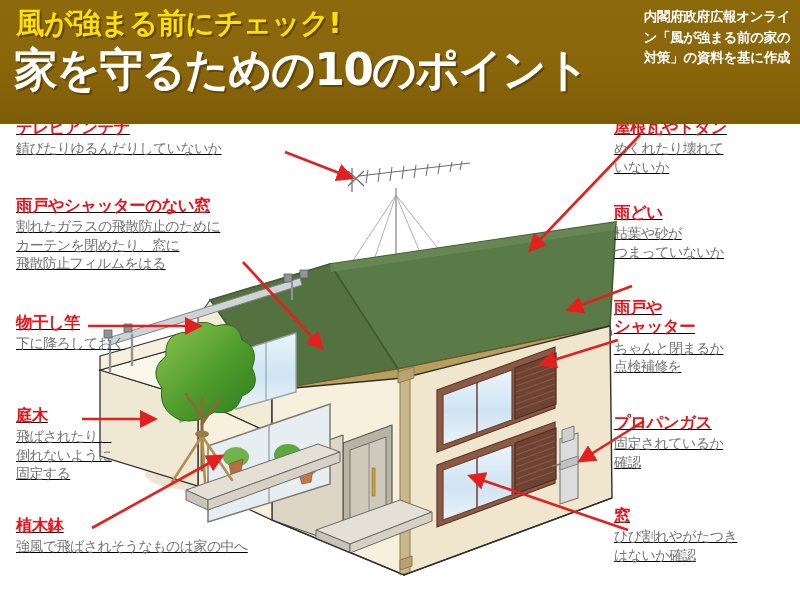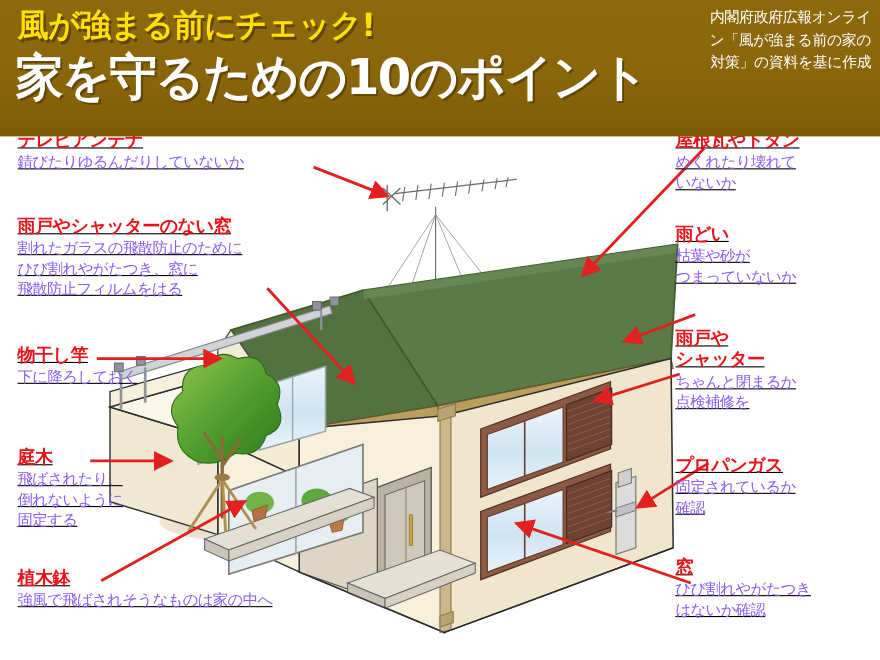--- a/index.html
+++ b/index.html
@@ -29,31 +29,31 @@
     position:absolute; left:14px; top:40px;
     font-size:45px; font-weight:bold; color:#ffffff;
     letter-spacing:-1.5px; white-space:nowrap;
     text-shadow:2px 2px 0 rgba(60,40,0,.5);
     font-family:"DejaVu Sans", sans-serif;
     transform:scaleX(0.97); transform-origin:left center;
   }
   .hdr-source {
     position:absolute; right:8px; top:6px; width:150px;
     font-size:13.5px; line-height:1.52; color:#ffffff;
-    text-align:right; letter-spacing:-0.3px;
+    text-align:center; letter-spacing:-0.3px;font-weight:bold;
   }
 
   
   .callout { position:absolute;text-decoration:underline; }
   .co-title {
     color:#e8121a; font-weight:bold; font-size:16.5px;
     line-height:1.18; letter-spacing:-0.6px; white-space:nowrap;
   }
   .co-body {
-    color:#8b5cf6; font-size:14px; line-height:1.30;
+    color:#737373; font-size:14px; line-height:1.30;
     letter-spacing:-0.6px; margin-top:2px; white-space:nowrap;
   }
   .co-body div { white-space:nowrap; }
 
   
   .layer { position:absolute; left:0; top:0; width:800px; height:600px; }
   .layer.art { z-index:2; }
   .layer.arrows { z-index:5; pointer-events:none; }
   .callout { z-index:7; }
   .header { z-index:9; }
@@ -285,21 +285,21 @@
   <div class="co-title">テレビアンテナ</div>
   <div class="co-body">
     <div>錆びたりゆるんだりしていないか</div>
   </div>
 </div>
 
 <div class="callout" style="left:16px; top:196px;">
   <div class="co-title">雨戸やシャッターのない窓</div>
   <div class="co-body">
     <div>割れたガラスの飛散防止のために</div>
-    <div>ひび割れやがたつき、窓に</div>
+    <div>カーテンを閉めたり、窓に</div>
     <div>飛散防止フィルムをはる</div>
   </div>
 </div>
 
 <div class="callout" style="left:16px; top:313px;">
   <div class="co-title">物干し竿</div>
   <div class="co-body">
     <div>下に降ろしておく</div>
   </div>
 </div>

